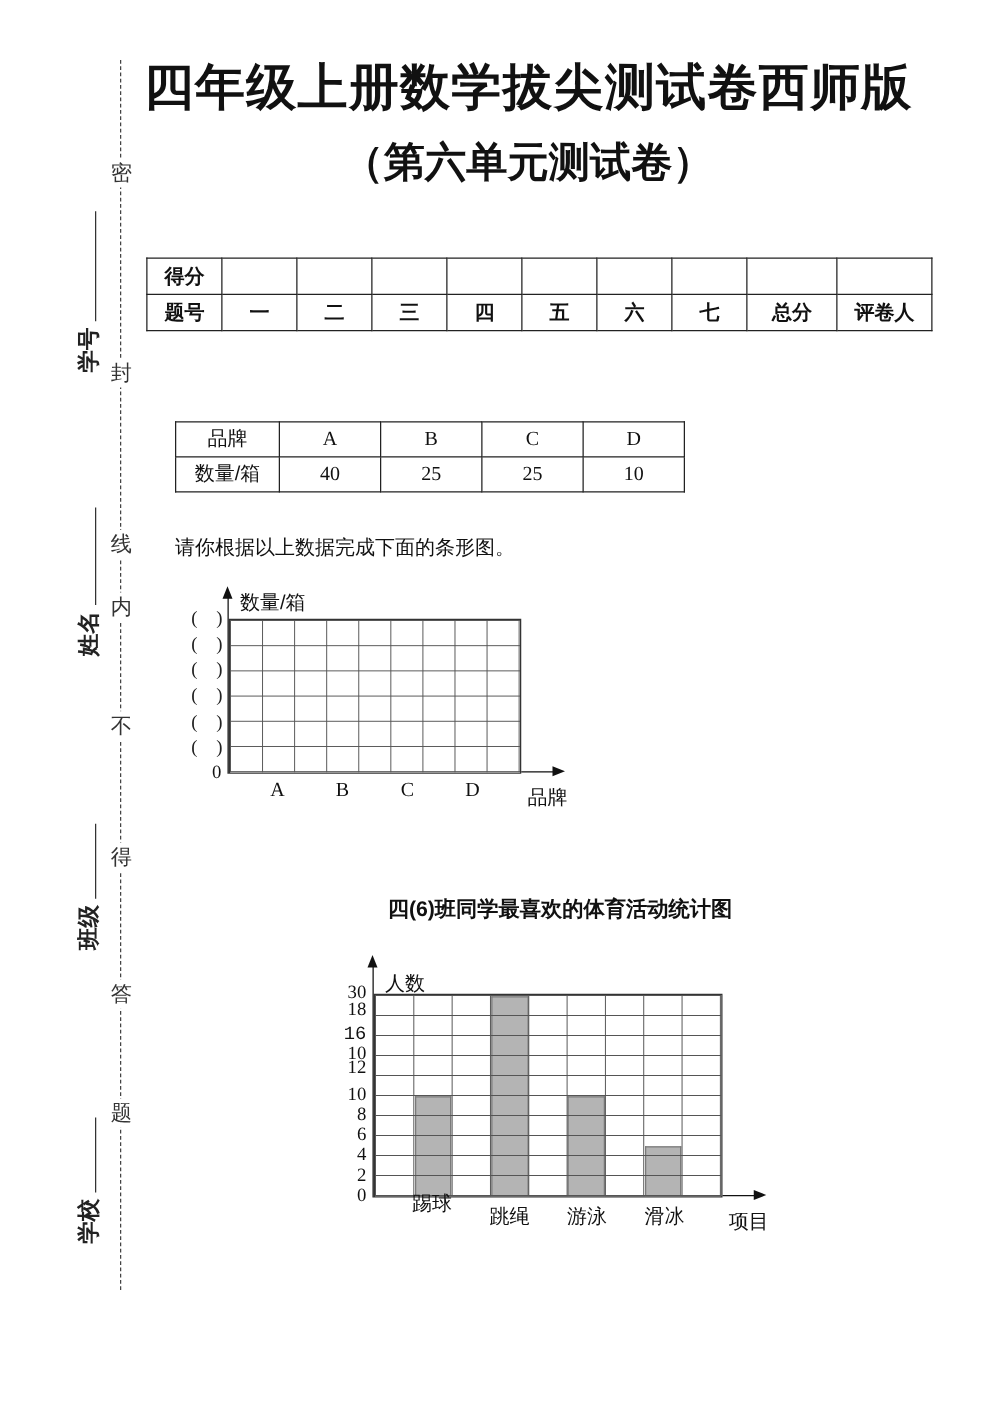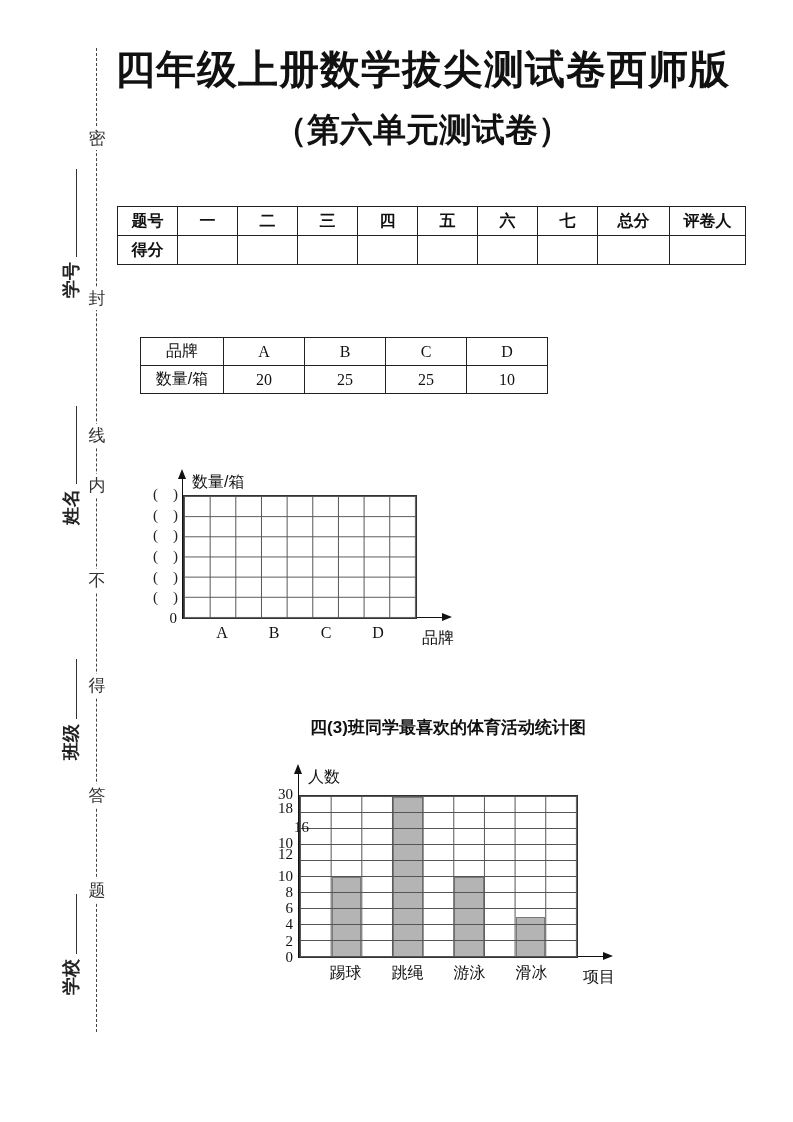--- a/index.html
+++ b/index.html
@@ -75,42 +75,42 @@
         <col style="width:60px">
       <col style="width:60px">
         <col style="width:60px">
         <col style="width:60px">
         <col style="width:60px">
       <col style="width:72px">
         <col style="width:76px">
     </colgroup>
     <tbody>
       <tr>
+        <td>得分</td>
+        <td></td>
+        <td></td>
+        <td></td>
+        <td></td>
+        <td></td>
+        <td></td>
+        <td></td>
+        <td></td>
+        <td></td>
+      </tr>
+      <tr>
         <td>题号</td>
         <td>一</td>
         <td>二</td>
         <td>三</td>
         <td>四</td>
         <td>五</td>
         <td>六</td>
         <td>七</td>
         <td>总分</td>
         <td>评卷人</td>
-      </tr>
-      <tr>
-        <td>得分</td>
-        <td></td>
-        <td></td>
-        <td></td>
-        <td></td>
-        <td></td>
-        <td></td>
-        <td></td>
-        <td></td>
-        <td></td>
       </tr>
     </tbody>
   </table>
 
 
   <table class="abs brand-table">
     <colgroup>
       <col style="width:83px">
         <col style="width:81px">
         <col style="width:81px">
@@ -120,28 +120,29 @@
     <tbody>
       <tr>
         <td>品牌</td>
         <td class="num">A</td>
         <td class="num">B</td>
         <td class="num">C</td>
         <td class="num">D</td>
       </tr>
       <tr>
         <td>数量/箱</td>
-        <td class="num">20</td>
+        <td class="num">40</td>
         <td class="num">25</td>
         <td class="num">25</td>
         <td class="num">10</td>
       </tr>
     </tbody>
   </table>
 
+  <div class="abs hint" style="left:140px;top:428px">请你根据以上数据完成下面的条形图。</div>
 
   <div id="chart1" class="chart" style="left:143px;top:470px;width:330px;height:195px">
       <div class="grid" style="left: 40px; top: 25px; width: 234px; height: 124px;">
         <div class="gridlines" style="background-size: 25.6667px 100%, 100% 20.1667px;"></div>
       </div>
       <div class="axis-y" style="left: 39px; top: 7px; height: 142px;"></div>
       <div class="arrow-up" style="left: 34.8px; top: -1px;"></div>
       <div class="axis-x" style="left: 274px; top: 147.2px; width: 27px;"></div>
       <div class="arrow-right" style="left: 299px; top: 143px;"></div>
       <div class="axis-title" style="left: 49px; top: 2px;">数量/箱</div>
@@ -152,45 +153,45 @@
       <div class="cat serif" style="left: 211px; top: 154px; width: 48px;">D</div>
       <div class="paren serif" style="left: 0px; top: 15px; width: 35px;">(　)</div>
       <div class="paren serif" style="left: 0px; top: 35.6667px; width: 35px;">(　)</div>
       <div class="paren serif" style="left: 0px; top: 56.3333px; width: 35px;">(　)</div>
       <div class="paren serif" style="left: 0px; top: 77px; width: 35px;">(　)</div>
       <div class="paren serif" style="left: 0px; top: 97.6667px; width: 35px;">(　)</div>
       <div class="paren serif" style="left: 0px; top: 118.333px; width: 35px;">(　)</div>
       <div class="tick serif" style="left: 19px; top: 140px; width: 15px;">0</div>
     </div>
 
-  <div class="abs qtext center" style="left:180px;top:716px;width:536px">四(3)班同学最喜欢的体育活动统计图</div>
+  <div class="abs qtext center" style="left:180px;top:716px;width:536px">四(6)班同学最喜欢的体育活动统计图</div>
 
   <div id="chart2" class="chart" style="left:265px;top:765px;width:385px;height:235px">
       <div class="grid" style="left: 34px; top: 30px; width: 279px; height: 163px;">
         <div class="bar" style="left: 31.6667px; width: 29.6667px; height: 80px; background: rgb(180, 180, 180);"></div>
         <div class="bar" style="left: 93px; width: 29.6667px; height: 160px; background: rgb(180, 180, 180);"></div>
         <div class="bar" style="left: 154.333px; width: 29.6667px; height: 80px; background: rgb(180, 180, 180);"></div>
         <div class="bar" style="left: 215.667px; width: 29.6667px; height: 40px; background: rgb(180, 180, 180);"></div>
         <div class="gridlines" style="background-size: 30.6667px 100%, 100% 16px;"></div>
       </div>
       <div class="axis-y" style="left: 33px; top: 7px; height: 186px;"></div>
       <div class="arrow-up" style="left: 28.8px; top: -1px;"></div>
       <div class="axis-x" style="left: 313px; top: 191.2px; width: 27px;"></div>
       <div class="arrow-right" style="left: 338px; top: 187px;"></div>
-      <div class="axis-title" style="left: 43px; top: 2px; font-family: Liberation Serif, serif;">人数</div>
+      <div class="axis-title" style="left: 43px; top: 12px; font-family: Liberation Serif, serif;">人数</div>
       <div class="axis-title" style="left: 318px; top: 202px;">项目</div>
-      <div class="cat serif" style="left: 56.5px; top: 198px; width: 48px;">踢球</div>
+      <div class="cat serif" style="left: 56.5px; top: 188px; width: 48px;">踢球</div>
       <div class="cat serif" style="left: 118.5px; top: 198px; width: 48px;">跳绳</div>
       <div class="cat serif" style="left: 180.5px; top: 198px; width: 48px;">游泳</div>
       <div class="cat serif" style="left: 242.5px; top: 198px; width: 48px;">滑冰</div>
       <div class="tick serif" style="left: 0px; top: 184px; width: 28px;">0</div>
       <div class="tick serif" style="left: 0px; top: 167.7px; width: 28px;">2</div>
       <div class="tick serif" style="left: 0px; top: 151.4px; width: 28px;">4</div>
       <div class="tick serif" style="left: 0px; top: 135.1px; width: 28px;">6</div>
       <div class="tick serif" style="left: 0px; top: 118.8px; width: 28px;">8</div>
       <div class="tick serif" style="left: 0px; top: 102.5px; width: 28px;">10</div>
       <div class="tick serif" style="left: 0px; top: 81px; width: 28px;">12</div>
       <div class="tick serif" style="left: 0px; top: 69.9px; width: 28px;">10</div>
-      <div class="tick serif" style="left: 16px; top: 53.6px; width: 28px;">16</div>
+      <div class="tick serif" style="left: 0px; top: 53.6px; width: 28px; font-family: Liberation Mono, monospace;">16</div>
       <div class="tick serif" style="left: 0px; top: 35px; width: 28px;">18</div>
       <div class="tick serif" style="left: 0px; top: 21px; width: 28px;">30</div>
     </div>
 </div>
 
 </body></html>

